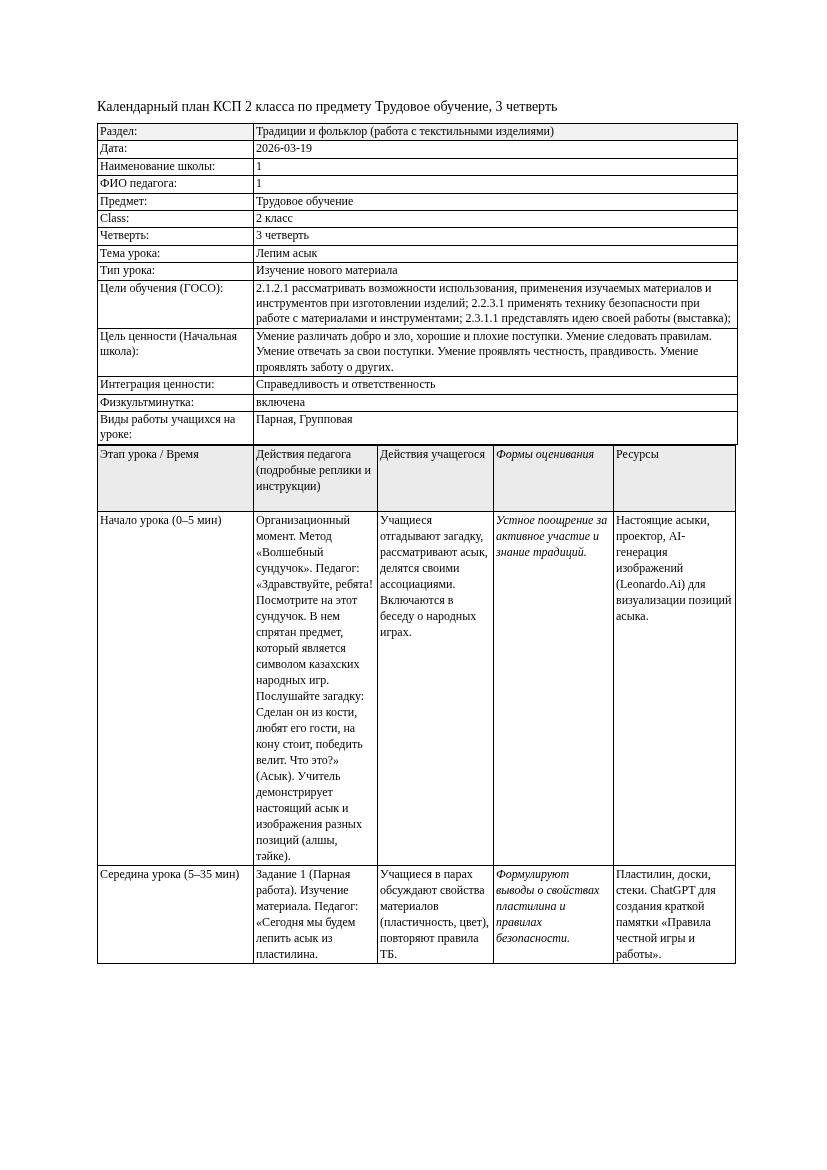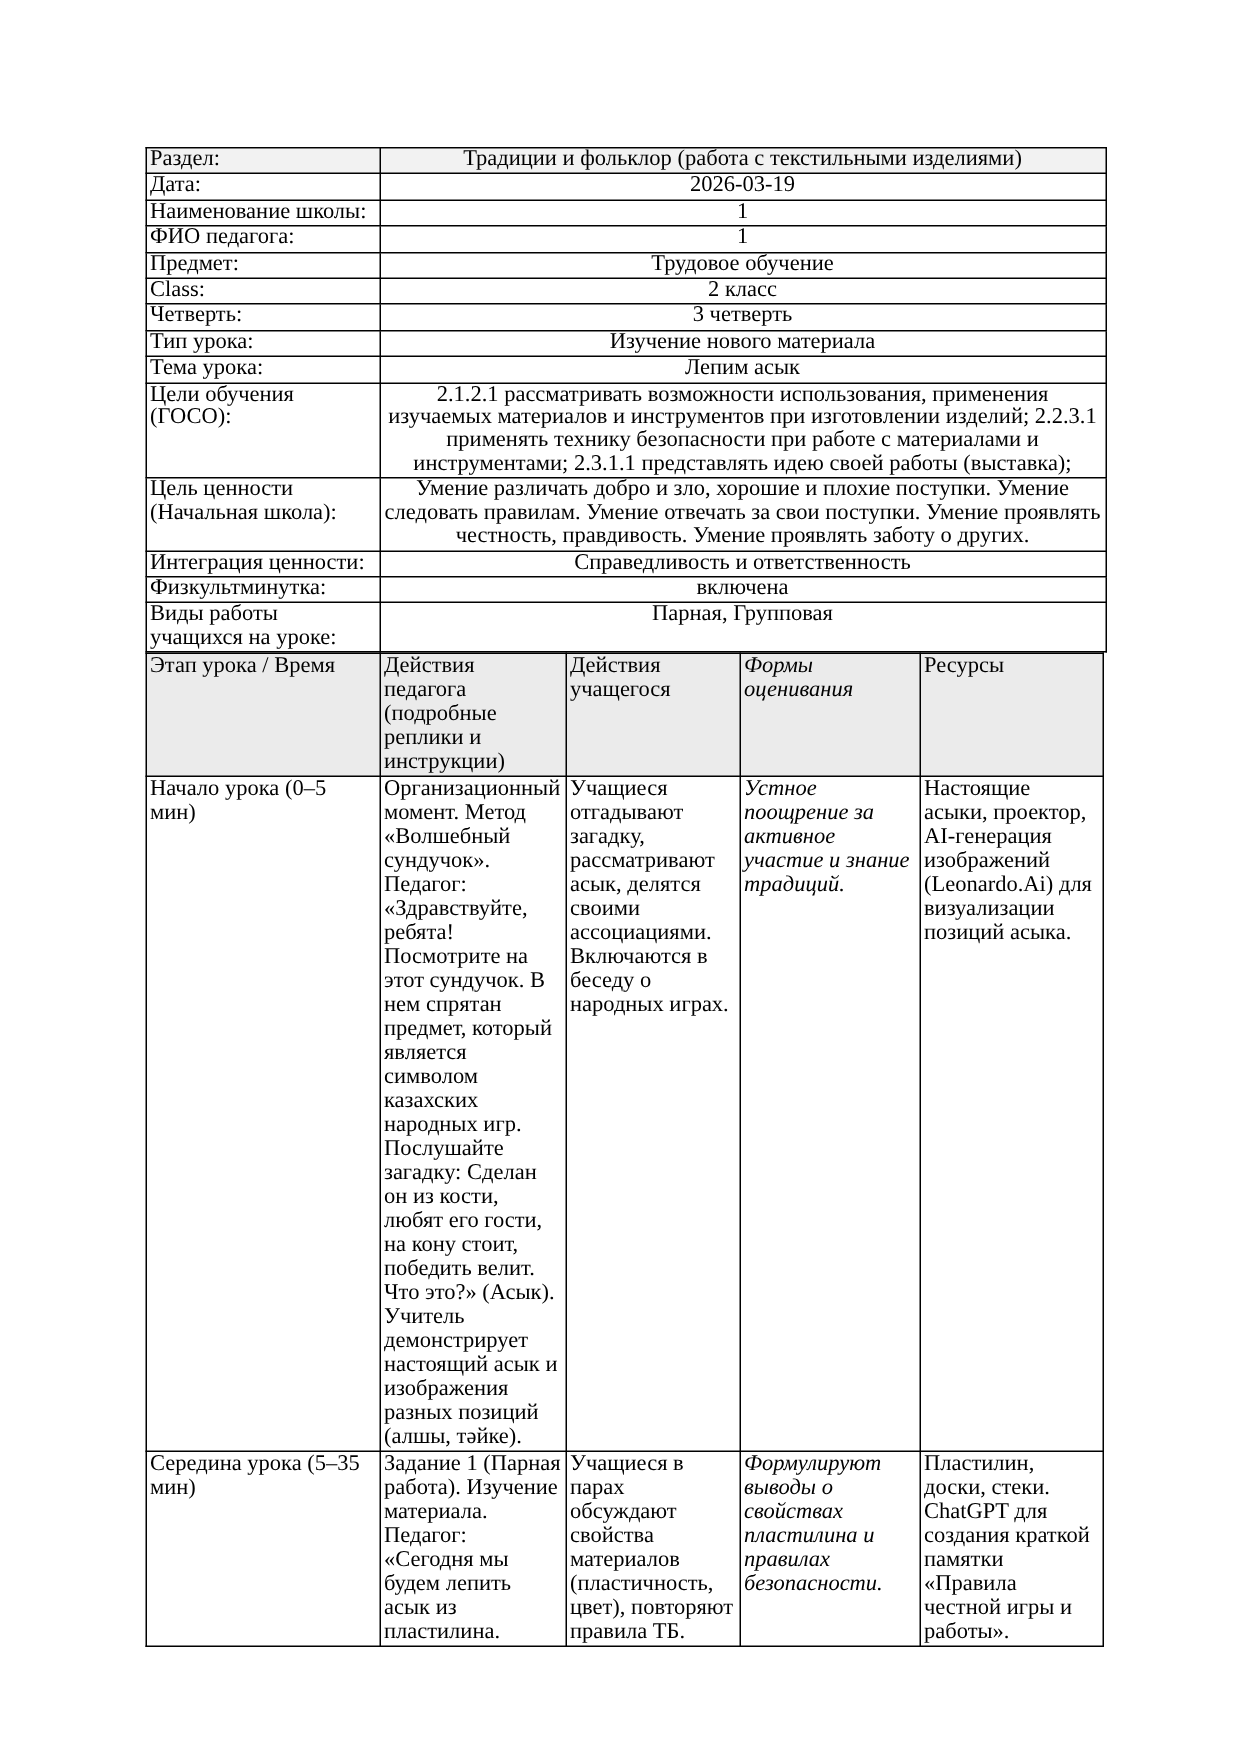--- a/index.html
+++ b/index.html
@@ -24,35 +24,35 @@
   .doc-title {
     font-size: 14px;
     line-height: 17px;
     margin: 0 0 8px 0;
     white-space: nowrap;
   }
   table {
     border-collapse: collapse;
     table-layout: fixed;
     width: 634px;
-    font-size: 15px;
+    font-size: 12px;
     padding-left: 47px;
   }
   td, th {
     border: 1px solid #000000;
     vertical-align: top;
     text-align: left;
     font-weight: normal;
     padding: 0 3px 1px 2px;
     overflow: hidden;
   }
   
   .meta-table td { line-height: 15.4px; }
   .meta-table .col-label { width: 150px; }
-  .meta-table .col-value { width: 478px; text-align: center; }
+  .meta-table .col-value { width: 478px; }
   .meta-table tr.shaded td { background: #f2f2f2; }
   
   .lesson-table td, .lesson-table th { line-height: 16px; }
   .lesson-table .col-stage    { width: 150px; font-family: Liberation Serif, serif; }
   .lesson-table .col-teacher  { width: 118px; }
   .lesson-table .col-student  { width: 110px; }
   .lesson-table .col-assess   { width: 114px; font-style: italic; }
   .lesson-table .col-resource { width: 116px; }
   .lesson-table thead th {
     background: #ebebeb;
@@ -62,20 +62,21 @@
     font-size: 13px;
     line-height: 16px;
     margin: 3px 0 6px 0;
   }
 </style>
 </head>
 <body>
 
 <div class="doc">
 
+  <p class="doc-title">Календарный план КСП 2 класса по предмету Трудовое обучение, 3 четверть</p>
 
   <table class="meta-table">
     <tbody>
       <tr class="shaded">
         <td class="col-label">Раздел:</td>
         <td class="col-value">Традиции и фольклор (работа с текстильными изделиями)</td>
       </tr>
       <tr>
         <td class="col-label">Дата:</td>
         <td class="col-value">2026-03-19</td>
@@ -94,26 +95,26 @@
       </tr>
       <tr>
         <td class="col-label">Class:</td>
         <td class="col-value">2 класс</td>
       </tr>
       <tr>
         <td class="col-label">Четверть:</td>
         <td class="col-value">3 четверть</td>
       </tr>
       <tr>
+        <td class="col-label">Тема урока:</td>
+        <td class="col-value">Лепим асык</td>
+      </tr>
+      <tr>
         <td class="col-label">Тип урока:</td>
         <td class="col-value">Изучение нового материала</td>
-      </tr>
-      <tr>
-        <td class="col-label">Тема урока:</td>
-        <td class="col-value">Лепим асык</td>
       </tr>
       <tr>
         <td class="col-label">Цели обучения (ГОСО):</td>
         <td class="col-value">2.1.2.1 рассматривать возможности использования, применения изучаемых материалов и инструментов при изготовлении изделий; 2.2.3.1 применять технику безопасности при работе с материалами и инструментами; 2.3.1.1 представлять идею своей работы (выставка);</td>
       </tr>
       <tr>
         <td class="col-label">Цель ценности (Начальная школа):</td>
         <td class="col-value">Умение различать добро и зло, хорошие и плохие поступки. Умение следовать правилам. Умение отвечать за свои поступки. Умение проявлять честность, правдивость. Умение проявлять заботу о других.</td>
       </tr>
       <tr>

